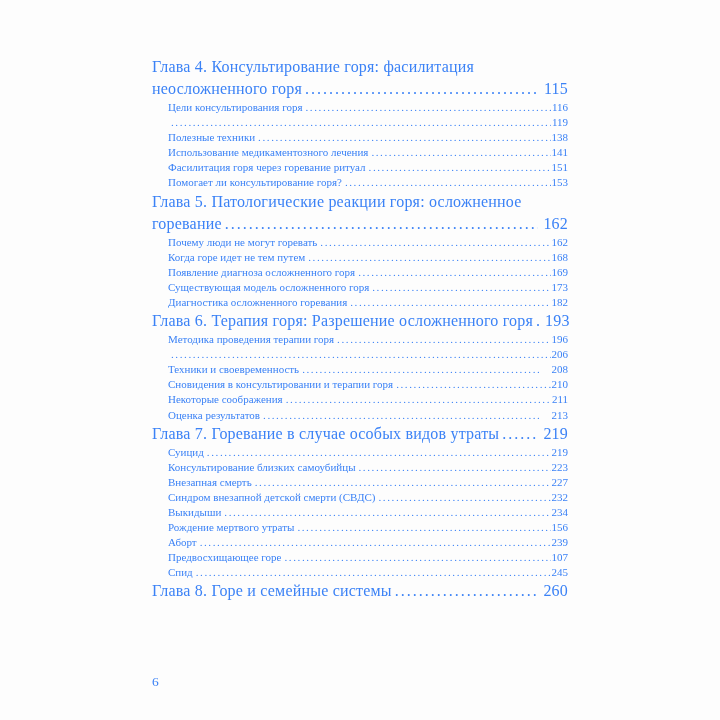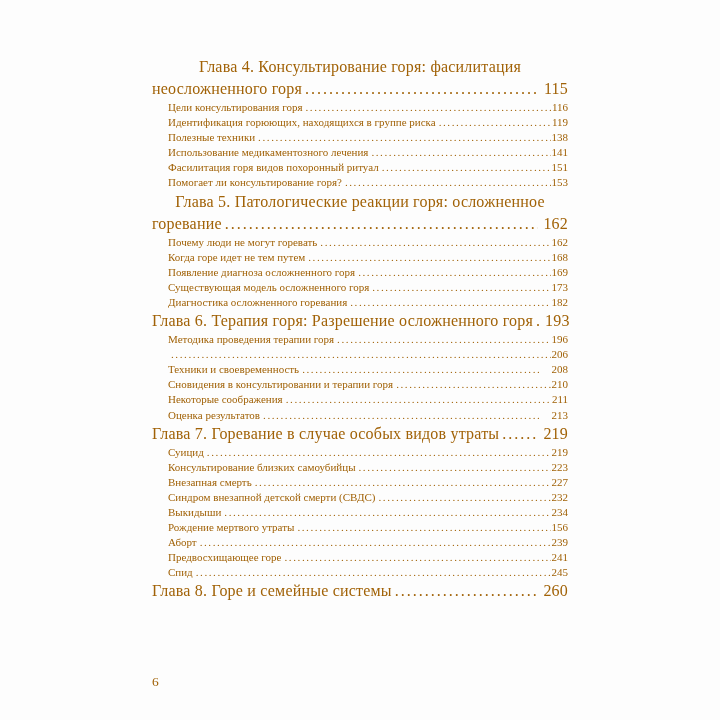--- a/index.html
+++ b/index.html
@@ -6,24 +6,23 @@
     margin: 0;
     padding: 0;
     background: #e9e9e9;
   }
   .page {
     position: relative;
     width: 720px;
     height: 720px;
     background: #fdfdfd;
     font-family: "Liberation Serif", "DejaVu Serif", serif;
-    color: #a16207;
+    color: #3b82f6;
     overflow: hidden;
     box-sizing: border-box;
-    text-align: center;
   }
   .content {
     position: absolute;
     left: 152px;
     top: 56px;
     width: 416px;
   }
   .chapter { margin-top: 0; }
   .chapter:first-child { margin-top: 0; }
 
@@ -85,36 +84,35 @@
             <span class="h-page">115</span>
           </div>
         </div>
         <div class="items">
           <div class="row item">
             <span class="i-text">Цели консультирования горя</span>
             <span class="dots"></span>
             <span class="i-page">116</span>
           </div>
           <div class="row item">
-            <span class="i-text">Идентификация горюющих, находящихся в группе риска</span>
             <span class="dots"></span>
             <span class="i-page">119</span>
           </div>
           <div class="row item">
             <span class="i-text">Полезные техники</span>
             <span class="dots"></span>
             <span class="i-page">138</span>
           </div>
           <div class="row item">
             <span class="i-text">Использование медикаментозного лечения</span>
             <span class="dots"></span>
             <span class="i-page">141</span>
           </div>
           <div class="row item">
-            <span class="i-text">Фасилитация горя видов похоронный ритуал</span>
+            <span class="i-text">Фасилитация горя через горевание ритуал</span>
             <span class="dots"></span>
             <span class="i-page">151</span>
           </div>
           <div class="row item">
             <span class="i-text">Помогает ли консультирование горя?</span>
             <span class="dots"></span>
             <span class="i-page">153</span>
           </div>
         </div>
       </section>
@@ -235,21 +233,21 @@
             <span class="i-page">156</span>
           </div>
           <div class="row item">
             <span class="i-text">Аборт</span>
             <span class="dots"></span>
             <span class="i-page">239</span>
           </div>
           <div class="row item">
             <span class="i-text">Предвосхищающее горе</span>
             <span class="dots"></span>
-            <span class="i-page">241</span>
+            <span class="i-page">107</span>
           </div>
           <div class="row item">
             <span class="i-text">Спид</span>
             <span class="dots"></span>
             <span class="i-page">245</span>
           </div>
         </div>
       </section>
       <section class="chapter">
         <div class="heading">

